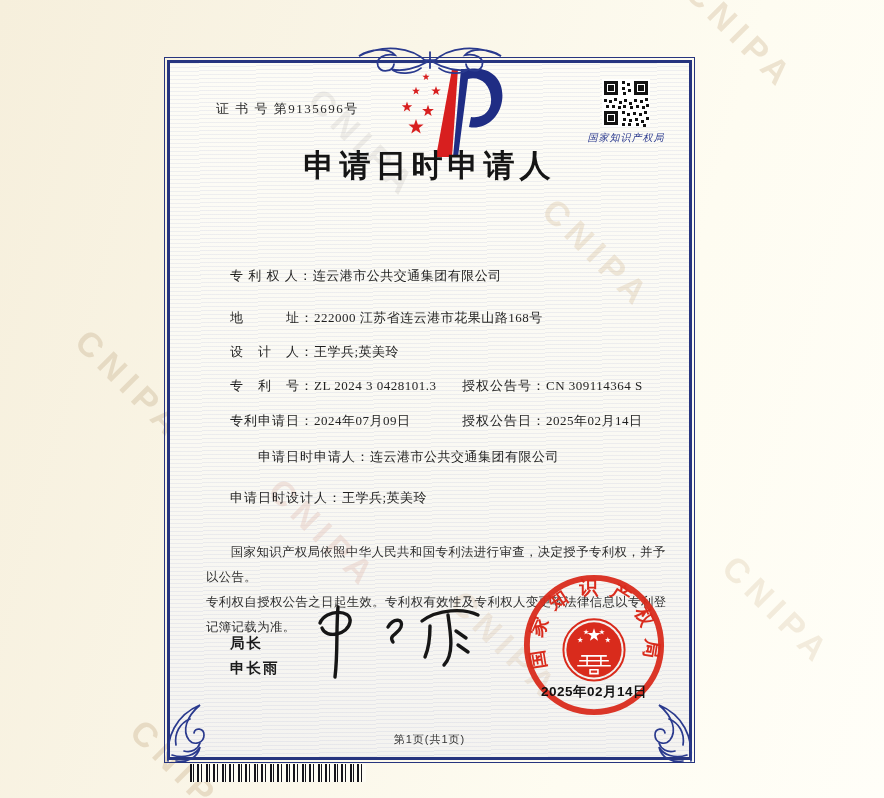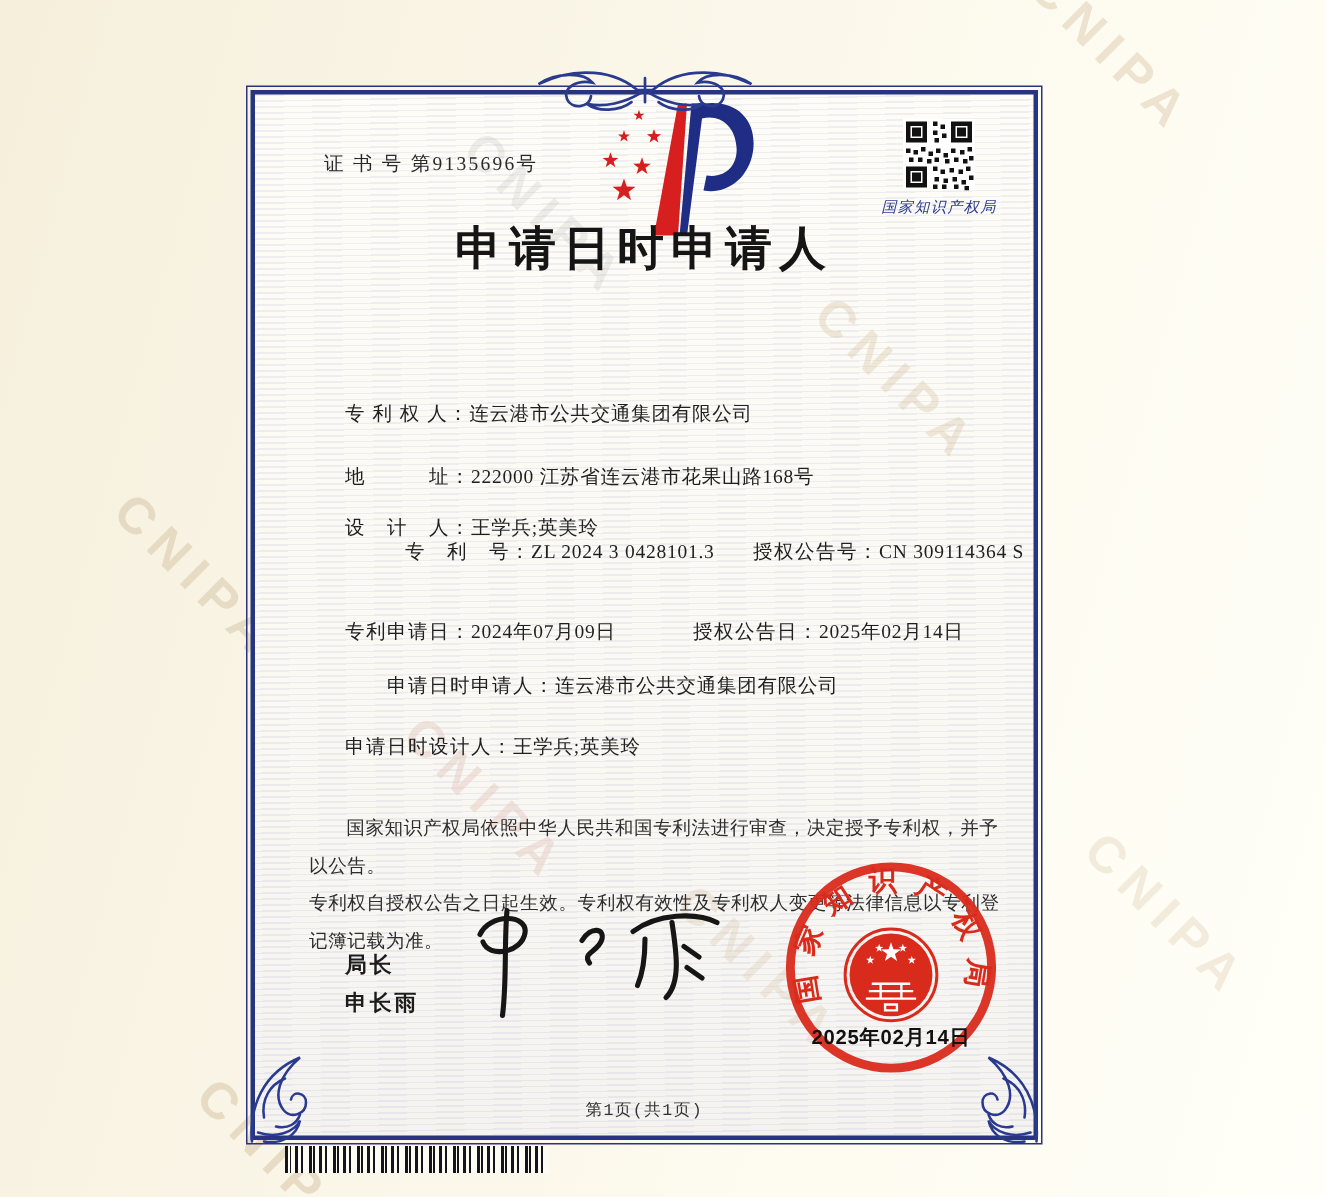--- a/index.html
+++ b/index.html
@@ -40,21 +40,21 @@
   .col2{position:absolute;left:232px;top:0;white-space:nowrap;}
   .body-par{left:36px;top:477px;width:462px;font-size:12.4px;line-height:25px;
     font-family:"Liberation Serif",serif;color:#2d2d2d;letter-spacing:0.4px;}
   .body-par .l1{text-indent:2em;}
   .signer{left:60px;font-size:14.5px;font-weight:bold;color:#1c1c1c;letter-spacing:2px;}
   .signature{left:128px;top:532px;}
   .seal{left:350px;top:508px;width:148px;height:148px;}
   .seal-date{left:350px;top:620px;width:148px;text-align:center;font-size:13.5px;font-weight:bold;
     color:#111;letter-spacing:0.5px;font-family:"Liberation Sans",sans-serif;}
   .page-no{left:0;top:669px;width:100%;text-align:center;font-size:11px;
-    font-family:Liberation Mono, monospace;color:#333;letter-spacing:1px;}
+    font-family:Liberation Sans, sans-serif;color:#333;letter-spacing:1px;}
   .barcode{
     position:absolute;left:190px;top:764px;width:176px;height:18px;z-index:2;
     background:repeating-linear-gradient(90deg,
       #14141a 0 2px,#fdfcf4 2px 3px,#14141a 3px 4px,#fdfcf4 4px 7px,
       #14141a 7px 9px,#fdfcf4 9px 11px,#14141a 11px 12px,#fdfcf4 12px 16px);
   }
   .ornament-top{position:absolute;left:50%;top:0;transform:translate(-50%,-55%);z-index:2;}
   .flourish{position:absolute;z-index:2;}
   .flourish.bl{left:-8px;bottom:-10px;}
   .flourish.br{right:-8px;bottom:-10px;transform:scaleX(-1);}
@@ -173,21 +173,21 @@
 
     <div class="abs row" style="top:204px;">
       <span class="lbl">专 利 权 人：</span><span class="val">连云港市公共交通集团有限公司</span>
     </div>
     <div class="abs row" style="top:246px;">
       <span class="lbl">地　　　址：</span><span class="val">222000 江苏省连云港市花果山路168号</span>
     </div>
     <div class="abs row" style="top:280px;">
       <span class="lbl">设　计　人：</span><span class="val">王学兵;英美玲</span>
     </div>
-    <div class="abs row" style="top:296px;margin-left:40px;">
+    <div class="abs row" style="top:314px;">
       <span class="lbl">专　利　号：</span><span class="val">ZL 2024 3 0428101.3</span>
       <span class="col2">
         <span class="lbl">授权公告号：</span><span class="val">CN 309114364 S</span>
       </span>
     </div>
     <div class="abs row" style="top:349px;">
       <span class="lbl">专利申请日：</span><span class="val">2024年07月09日</span>
       <span class="col2">
         <span class="lbl">授权公告日：</span><span class="val">2025年02月14日</span>
       </span>

